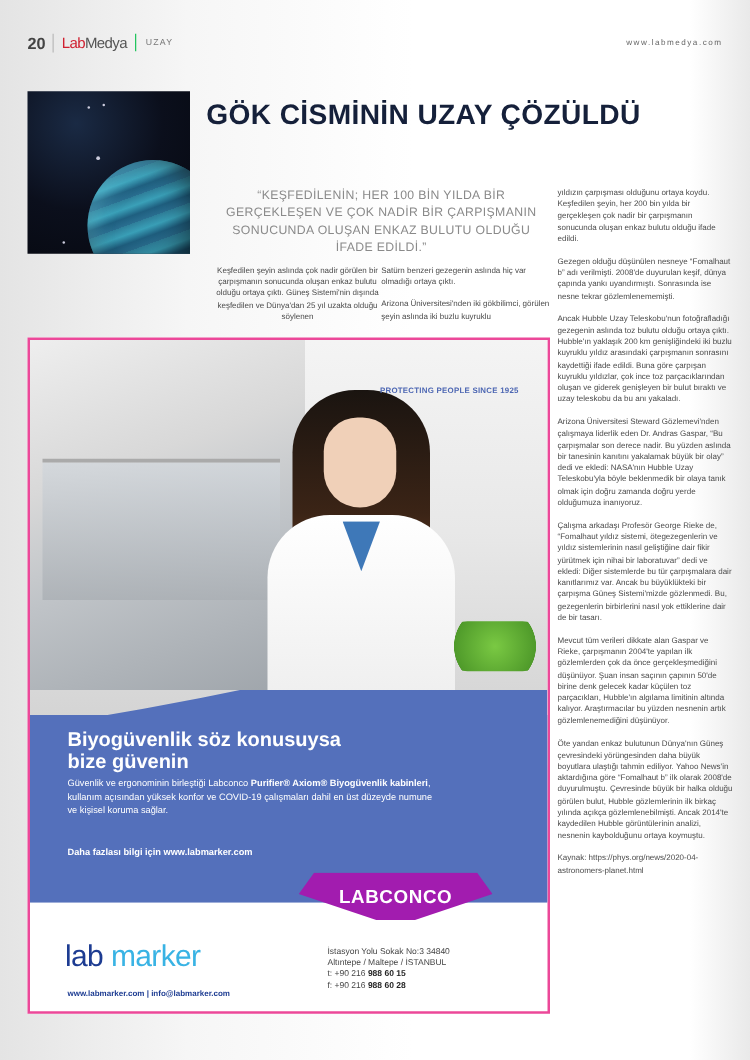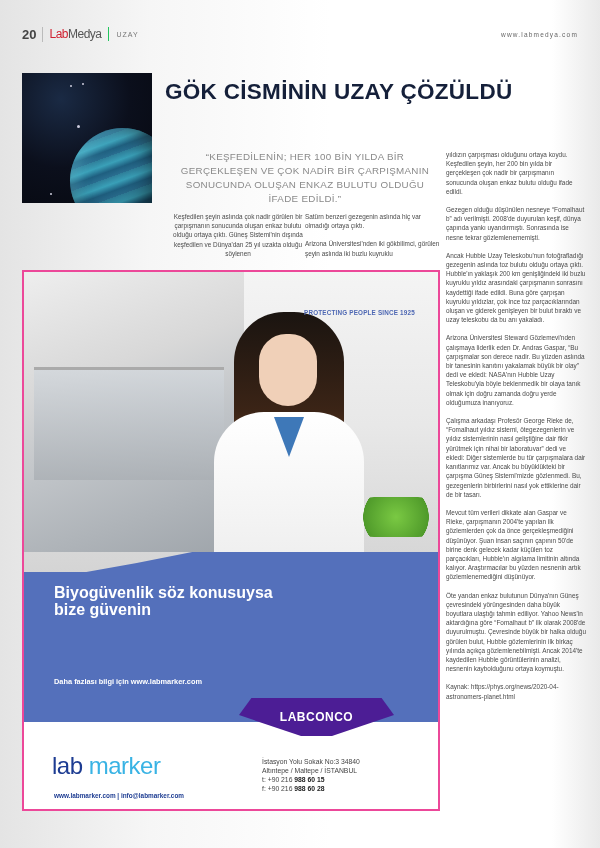--- a/index.html
+++ b/index.html
@@ -31,21 +31,21 @@
   .shirt{position:absolute;left:60px;top:105px;width:30px;height:40px;background:#3e78b8;clip-path:polygon(0 0,100% 0,50% 100%);}
   .glove{position:absolute;left:60px;top:255px;width:55px;height:22px;border-radius:10px;background:#2aa3c9;}
   .plants{position:absolute;left:330px;top:225px;width:84px;height:40px;border-radius:20px;background:radial-gradient(circle,#7ac943 0%,#4f9a2a 70%,transparent 71%);}
   .tagline{position:absolute;left:280px;top:37px;font-size:6.3px;font-weight:bold;color:#4d67b3;letter-spacing:0.2px;}
   .blue{position:absolute;left:0;top:280px;width:414px;height:170px;background:#5470bb;clip-path:path('M0 30 Q 200 0 414 -60 L 414 170 L 0 170 Z');}
   .blue2{position:absolute;left:0;top:300px;width:414px;height:150px;background:#5470bb;}
   .ad-h{position:absolute;left:30px;top:312px;color:#fff;font-weight:bold;font-size:16px;line-height:17px;}
   .ad-body{position:absolute;left:30px;top:350px;width:300px;color:#fff;font-size:7.4px;line-height:10.5px;}
   .ad-body b{font-weight:bold;}
   .ad-more{position:absolute;left:30px;top:405px;color:#fff;font-weight:bold;font-size:7.4px;}
-  .labconco{position:absolute;left:215px;top:426px;width:155px;height:38px;background:#4c1d95;color:#fff;font-weight:bold;font-size:12px;display:flex;align-items:center;justify-content:center;letter-spacing:0.5px;clip-path:polygon(8% 0,92% 0,100% 45%,60% 100%,40% 100%,0 45%);}
+  .labconco{position:absolute;left:215px;top:426px;width:155px;height:38px;background:#a21caf;color:#fff;font-weight:bold;font-size:15px;display:flex;align-items:center;justify-content:center;letter-spacing:0.5px;clip-path:polygon(8% 0,92% 0,100% 45%,60% 100%,40% 100%,0 45%);}
   .lm-logo{position:absolute;left:28px;top:480px;font-size:24px;letter-spacing:-0.5px;}
   .lm-logo .l1{color:#1d3c92;} .lm-logo .l2{color:#39b3e4;}
   .lm-links{position:absolute;left:30px;top:520px;font-size:6.4px;font-weight:bold;color:#1d3c92;}
   .addr{position:absolute;left:238px;top:485px;font-size:6.8px;line-height:9px;color:#444;}
   .addr b{color:#222;}
 </style>
 </head>
 <body>
 
 <div class="header">
@@ -101,20 +101,21 @@
     </div>
     <div class="plants"></div>
     <div class="tagline">PROTECTING PEOPLE SINCE 1925</div>
   </div>
   <div class="blue"></div>
   <div class="blue2"></div>
   <div class="ad-h">
     <div>Biyogüvenlik söz konusuysa</div>
     <div>bize güvenin</div>
   </div>
+  <div class="ad-body"><span>Güvenlik ve ergonominin birleştiği Labconco </span><b>Purifier® Axiom® Biyogüvenlik kabinleri</b><span>, kullanım açısından yüksek konfor ve COVID-19 çalışmaları dahil en üst düzeyde numune ve kişisel koruma sağlar.</span></div>
   <div class="ad-more">Daha fazlası bilgi için www.labmarker.com</div>
   <div class="labconco">LABCONCO</div>
   <div class="lm-logo"><span class="l1">lab</span> <span class="l2">marker</span></div>
   <div class="lm-links">www.labmarker.com  |  info@labmarker.com</div>
   <div class="addr">
     <div>İstasyon Yolu Sokak No:3 34840</div>
     <div>Altıntepe / Maltepe / İSTANBUL</div>
     <div><span>t: +90 216 </span><b>988 60 15</b></div>
     <div><span>f: +90 216 </span><b>988 60 28</b></div>
   </div>

